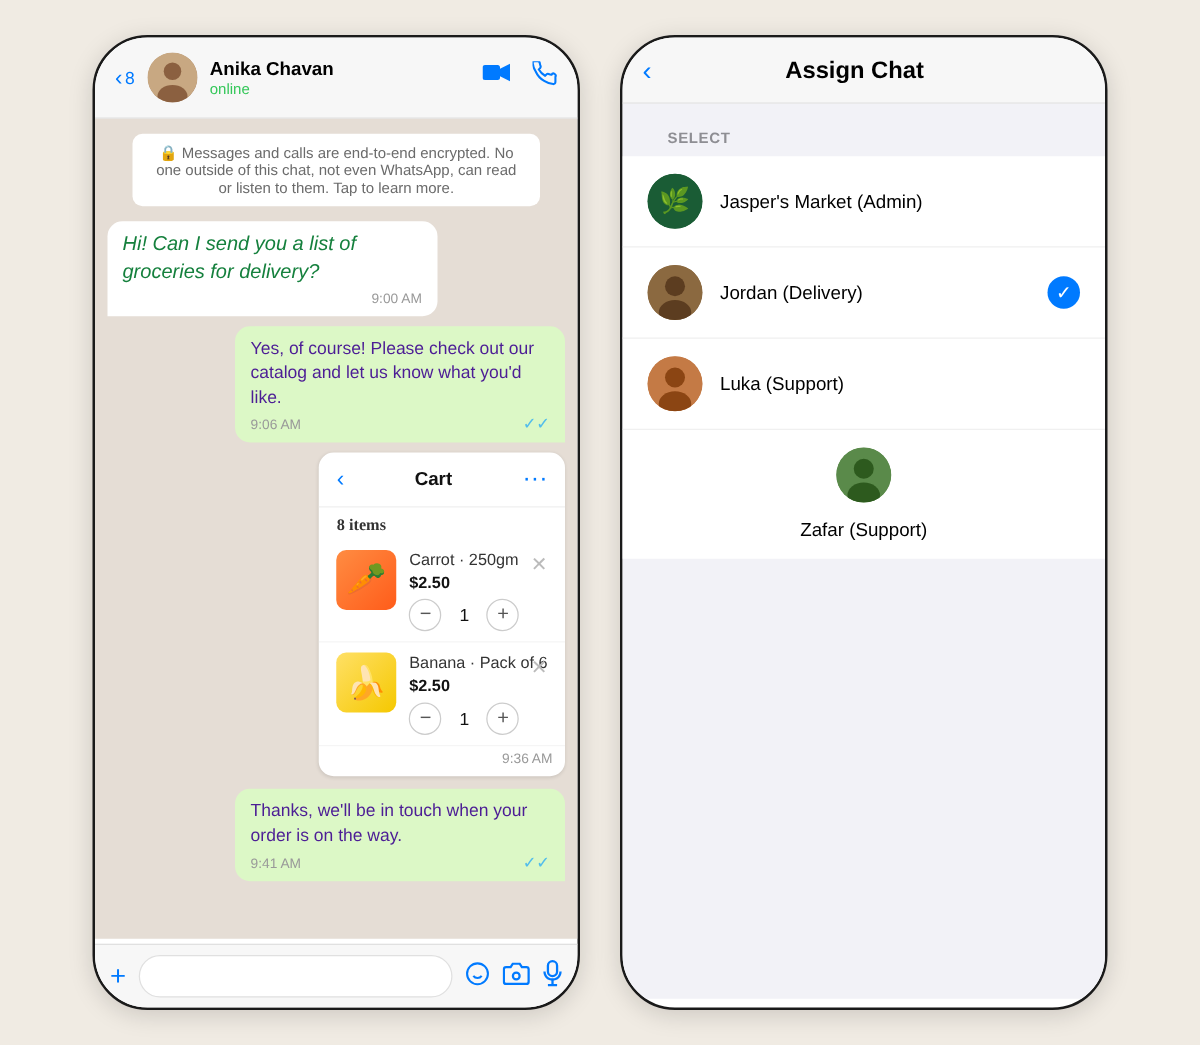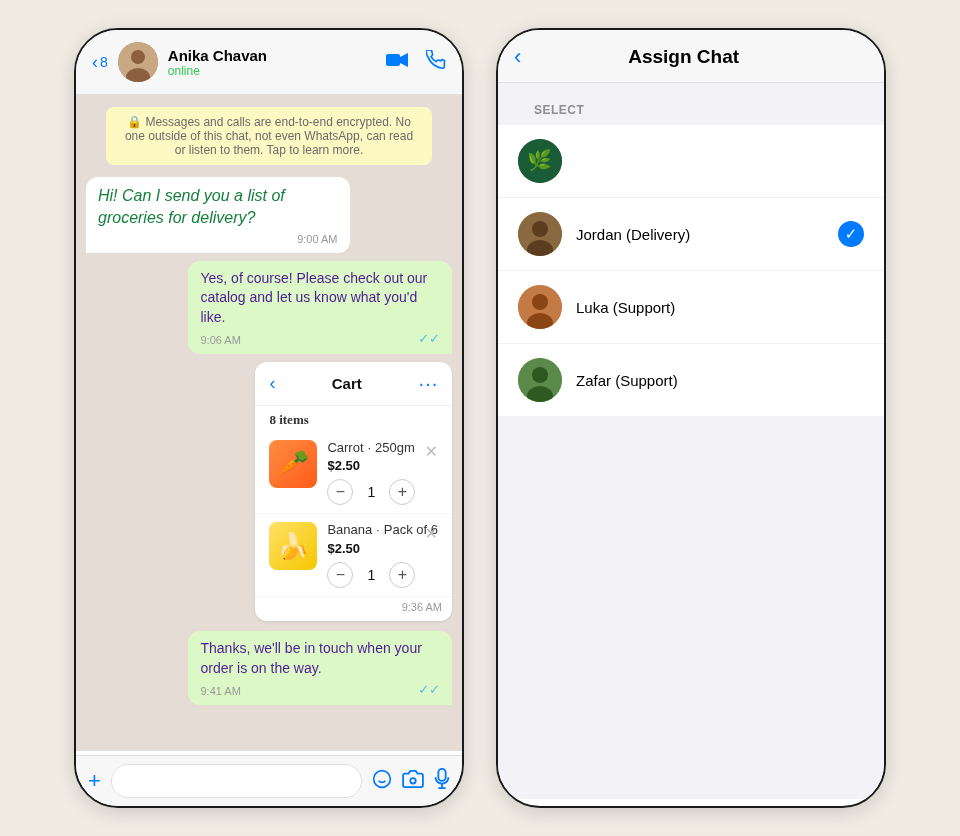--- a/index.html
+++ b/index.html
@@ -91,21 +91,21 @@
       height: calc(100% - 120px);
       overflow-y: auto;
       padding: 12px 10px;
       display: flex;
       flex-direction: column;
       gap: 8px;
     }
 
     
     .encryption-notice {
-      background: #fef9c3;
+      background: #ffffff;
       border-radius: 8px;
       padding: 8px 12px;
       font-size: 12px;
       color: #6b6b6b;
       text-align: center;
       margin: 0 20px 4px;
     }
 
     
     .bubble-in {
@@ -342,20 +342,21 @@
     .assign-item {
       display: flex;
       align-items: center;
       padding: 14px 20px;
       border-bottom: 1px solid #f0f0f0;
       gap: 14px;
       position: relative;
     }
     .assign-item:last-child {
       border-bottom: none;
+      flex-direction: column;
     }
     .assign-avatar {
       width: 44px;
       height: 44px;
       border-radius: 50%;
       overflow: hidden;
       flex-shrink: 0;
       display: flex;
       align-items: center;
       justify-content: center;
@@ -548,20 +549,21 @@
       <div class="assign-list">
 
         <div class="assign-item">
           <div class="assign-avatar assign-avatar-jasper">
             <svg width="44" height="44" viewBox="0 0 44 44">
               <circle cx="22" cy="22" r="22" fill="#1a5c35"></circle>
               <text x="22" y="28" text-anchor="middle" font-size="20" fill="#fff">🌿</text>
             </svg>
           </div>
           <div class="assign-item-info">
+            <div class="assign-item-name">Jasper's Market (Admin)</div>
           </div>
         </div>
 
         <div class="assign-item">
           <div class="assign-avatar assign-avatar-jordan">
             <svg width="44" height="44" viewBox="0 0 44 44">
               <circle cx="22" cy="22" r="22" fill="#8b6940"></circle>
               <circle cx="22" cy="17" r="8" fill="#5c3d20"></circle>
               <ellipse cx="22" cy="38" rx="13" ry="10" fill="#5c3d20"></ellipse>
             </svg>

